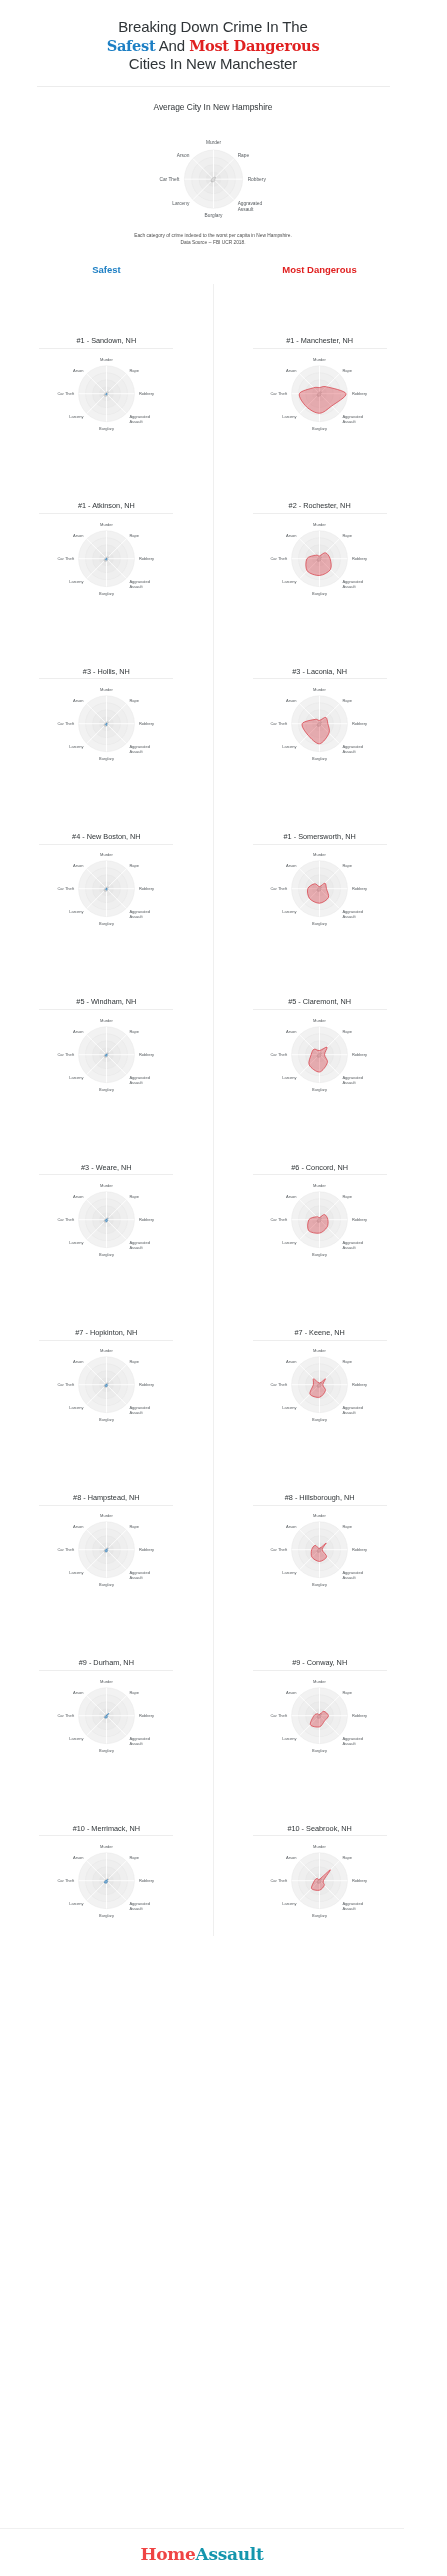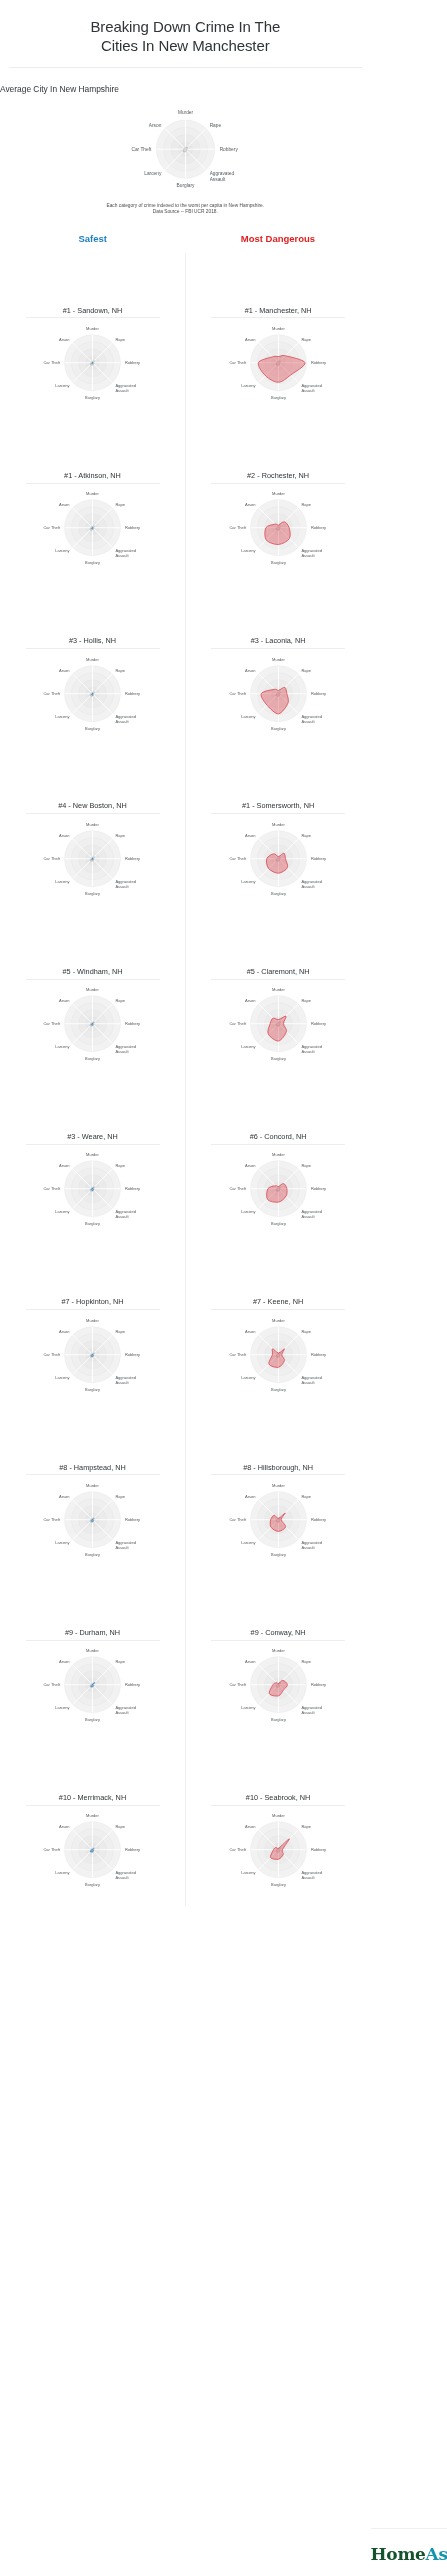--- a/index.html
+++ b/index.html
@@ -1,28 +1,28 @@
 <!DOCTYPE html>
 <html style="font-size:9px"><head>
 <meta charset="utf-8">
 <style>
   html,body{margin:0;padding:0;background:#ffffff;}
   body{width:448px;font-family:"Liberation Sans",sans-serif;color:#2b2b2b;-webkit-font-smoothing:antialiased;}
-  .page{width:404px;min-height:2576px;background:#fff;position:relative;display:flex;flex-direction:row;}
+  .page{width:404px;min-height:2576px;background:#fff;position:relative;display:flex;flex-direction:column;}
   .inner{width:426px;margin:0 auto;}
 
   
   .title-block{padding-top:18px;text-align:center;}
   .title-line{font-size:15px;line-height:18.5px;font-weight:400;color:#2f3437;letter-spacing:-0.1px;}
   .t-safest{color:#1d7fc4;font-weight:bold;font-family:"DejaVu Serif",serif;font-size:14.6px;letter-spacing:-0.3px;}
   .t-danger{color:#e02020;font-weight:bold;font-family:"DejaVu Serif",serif;font-size:14.6px;letter-spacing:-0.3px;}
   .rule{width:353px;height:0.6px;background:#ececec;margin:12.3px auto 0;}
 
   
-  .avg-title{text-align:left;font-size:8.4px;color:#2f3437;margin-top:15.7px;margin-bottom:7px;}
+  .avg-title{text-align:center;font-size:8.4px;color:#2f3437;margin-top:15.7px;margin-bottom:19px;}
   .avg-wrap{display:flex;justify-content:center;}
   .source{text-align:center;font-size:4.8px;color:#4d4d4d;line-height:6.7px;margin-top:2.2px;}
   .source div{white-space:nowrap;}
 
   
   .col-heads{display:flex;margin-top:17px;}
   .col-head{flex:1;text-align:center;font-size:9.5px;font-weight:bold;}
   .col-head.safe{color:#1d7fc4;}
   .col-head.danger{color:#e02020;}
 
@@ -34,32 +34,37 @@
   .hr{width:134px;height:0.6px;background:#ededed;margin:1.7px 0 0;}
   .chart-box{position:relative;}
 
   
   .axlabel{font-family:"Liberation Sans",sans-serif;font-size:7.2px;fill:#555a5e;}
   .axlabel-big{font-family:"Liberation Sans",sans-serif;font-size:8.6px;fill:#555a5e;}
 
   
   .footer{margin-top:auto;padding:14.6px 0 12.3px;text-align:center;border-top:0.6px solid #f0f0f0;}
   .logo{font-family:"DejaVu Serif",serif;font-weight:bold;font-size:17px;letter-spacing:-0.3px;}
-  .logo .home{color:#14532d;text-align:right;}
+  .logo .home{color:#ef4444;text-align:right;}
   .logo .snacks{color:#1596ad;}
 </style>
 </head>
 <body>
 
 <div class="page">
 
   <div class="inner">
 
     <div class="title-block">
       <div class="title-line">Breaking Down Crime In The</div>
+      <div class="title-line">
+        <span class="t-safest">Safest</span>
+        <span>And</span>
+        <span class="t-danger">Most Dangerous</span>
+      </div>
       <div class="title-line">Cities In New Manchester</div>
     </div>
 
     <div class="rule"></div>
 
     <div class="avg-title">Average City In New Hampshire</div>
     <div class="avg-wrap">
       <div id="ref-chart" class="chart-box"><svg width="129" height="98" viewBox="0 0 230 175">
             <circle cx="115" cy="86" r="52.00" fill="#f2f2f2" stroke="#e3e3e3" stroke-width="0.7"></circle>
             <circle cx="115" cy="86" r="39.00" fill="#efefef" stroke="#e3e3e3" stroke-width="0.7"></circle>

